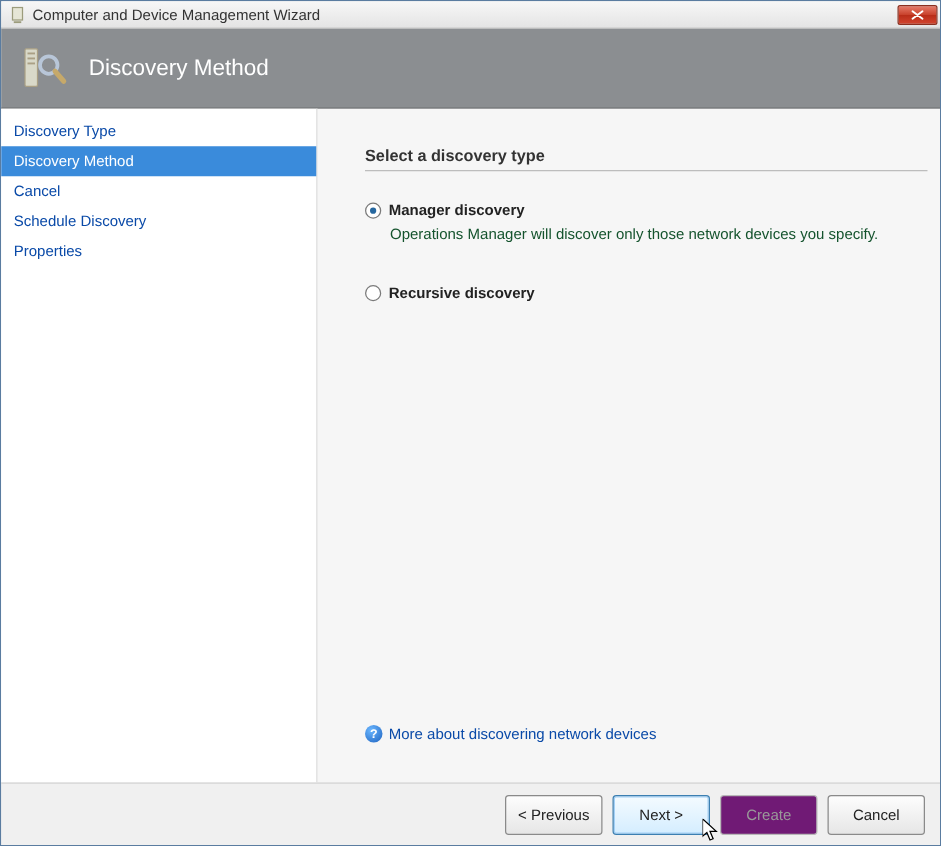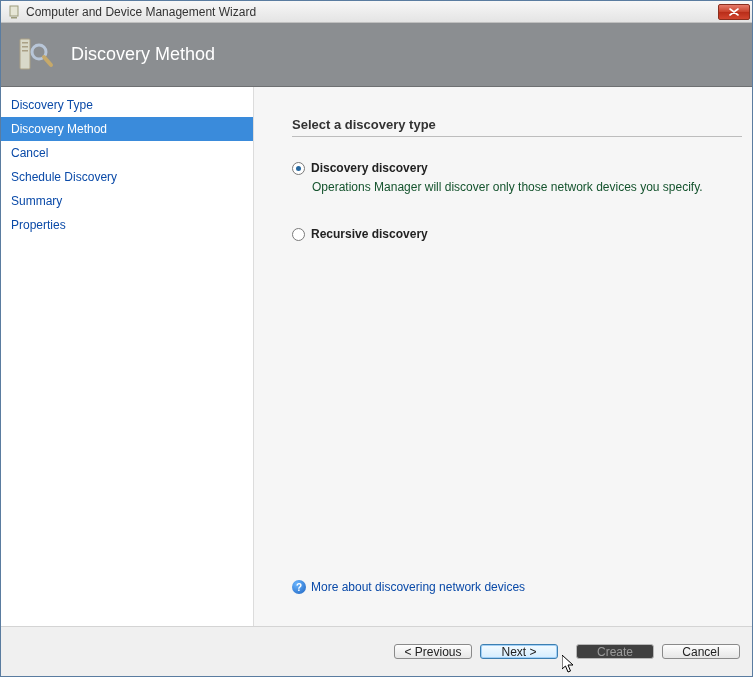--- a/index.html
+++ b/index.html
@@ -136,36 +136,35 @@
   }
   .footer {
     height: 50px;
     background: #f0f0f0;
     border-top: 1px solid #d4d4d4;
     display: flex; align-items: center; justify-content: flex-end;
     padding-right: 12px;
     gap: 8px;
   }
   .btn {
-    min-width: 78px; height: 15px;
+    min-width: 78px; height: 32px;
     background: linear-gradient(to bottom, #fdfdfd, #e6e6e6);
     border: 1px solid #8a8a8a;
     border-radius: 3px;
     color: #222;
     font-size: 12px;
     display: flex; align-items: center; justify-content: center;
     cursor: pointer;
     position: relative;
   }
   .btn.disabled {
     color: #9a9a9a;
     border-color: #b8b8b8;
-    background: #404040;
+    background: #701a75;
     cursor: default;
-    margin-left: 10px;
   }
   .btn.focus {
     border-color: #3c7fb1;
     box-shadow: inset 0 0 0 1px #a2d0f7;
     background: linear-gradient(to bottom, #f4fbff, #d4edff);
   }
   .cursor-arrow {
     position: absolute;
     left: 561px; top: 654px;
     pointer-events: none;
@@ -206,31 +205,30 @@
     <span class="header-title">Discovery Method</span>
   </div>
 
   <div class="body-area">
 
     <div class="sidebar">
       <div class="side-item">Discovery Type</div>
       <div class="side-item active">Discovery Method</div>
       <div class="side-item">Cancel</div>
       <div class="side-item">Schedule Discovery</div>
-      <div class="side-item">Summary</div>
       <div class="side-item">Properties</div>
     </div>
 
     <div class="content">
       <div class="section-heading">Select a discovery type</div>
 
       <div class="option-block">
         <div class="option-head">
           <span class="radio checked"></span>
-          <span class="option-label">Discovery discovery</span>
+          <span class="option-label">Manager discovery</span>
         </div>
         <div class="option-desc">Operations Manager will discover only those network devices you specify.</div>
       </div>
 
       <div class="option-block">
         <div class="option-head">
           <span class="radio"></span>
           <span class="option-label">Recursive discovery</span>
         </div>
       </div>

